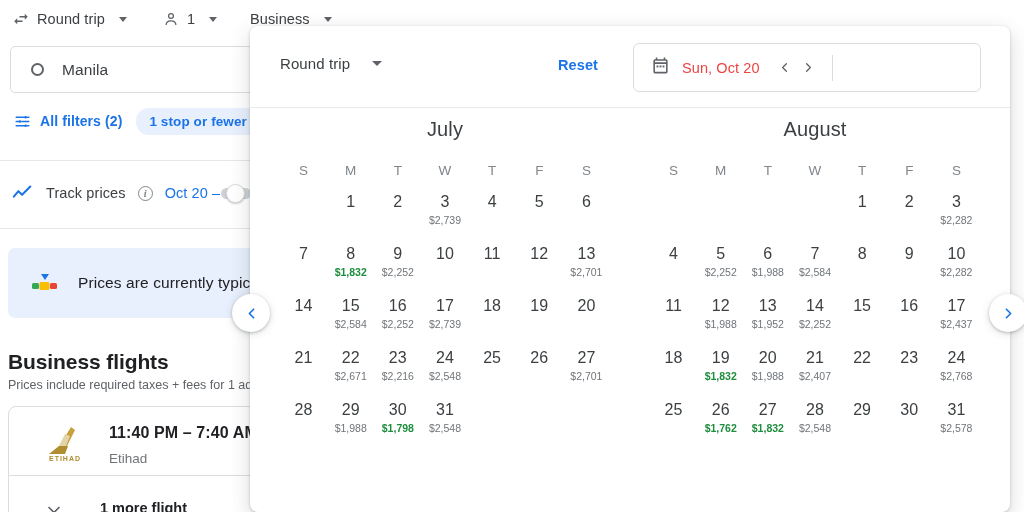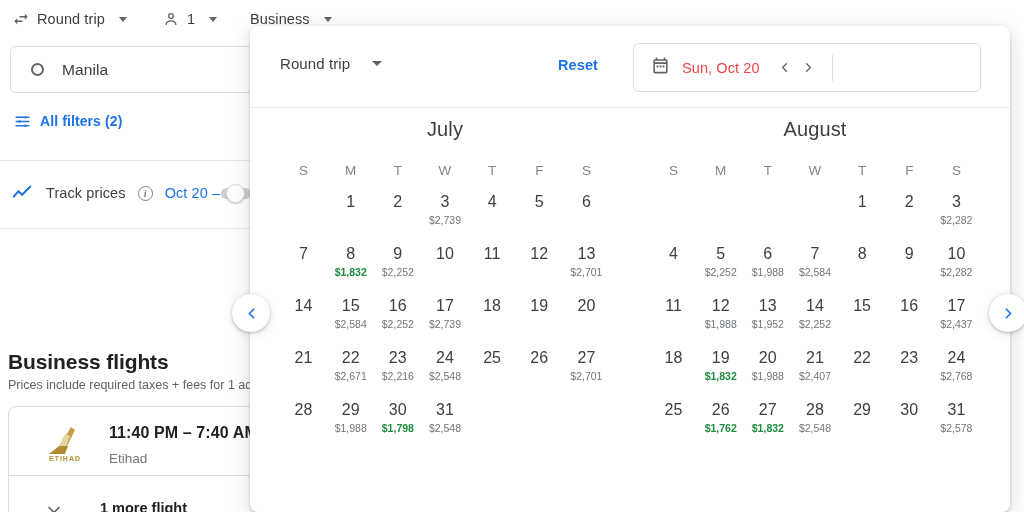--- a/index.html
+++ b/index.html
@@ -188,38 +188,50 @@
         <span class="ico">
           <svg width="17" height="17" viewBox="0 0 24 24" fill="none" stroke="#1a73e8" stroke-width="1.9" stroke-linecap="round">
             <path d="M3 6h12M19 6h2M3 12h4M11 12h10M3 18h12M19 18h2"></path>
             <circle cx="16.5" cy="6" r="1.9" fill="#1a73e8" stroke="none"></circle>
             <circle cx="8.5" cy="12" r="1.9" fill="#1a73e8" stroke="none"></circle>
             <circle cx="16.5" cy="18" r="1.9" fill="#1a73e8" stroke="none"></circle>
           </svg>
         </span>
         <span class="all-filters-label">All filters (2)</span>
       </div>
+      <div class="chip">1 stop or fewer</div>
     </div>
 
     <div class="hr-line" style="top:160px;"></div>
     <div class="hr-line" style="top:228px;"></div>
 
     <div class="track-row">
       <span class="ico">
         <svg width="22" height="18" viewBox="0 0 24 18" fill="none" stroke="#1a73e8" stroke-width="2.2" stroke-linecap="round" stroke-linejoin="round">
             <path d="M2 13l5-6 4 4 9-9"></path>
           </svg>
       </span>
       <span class="track-label">Track prices</span>
       <span class="info-circle">i</span>
       <span class="track-dates">Oct 20 – 28</span>
     </div>
     <div class="toggle-track"></div>
     <div class="toggle-knob"></div>
 
+    <div class="price-banner">
+      <span class="ico">
+        <svg width="30" height="22" viewBox="0 0 30 22">
+          <rect x="2" y="11" width="7" height="6" rx="1.5" fill="#34a853"></rect>
+          <rect x="9.5" y="10" width="10" height="8" rx="1.5" fill="#fbbc04"></rect>
+          <rect x="20" y="11" width="7" height="6" rx="1.5" fill="#ea4335"></rect>
+          <path d="M11 2 l8 0 l-4 6 z" fill="#1a73e8"></path>
+        </svg>
+      </span>
+      <span class="price-banner-text">Prices are currently typic</span>
+    </div>
 
     <div class="dep-title">Business flights</div>
     <div class="dep-sub">Prices include required taxes + fees for 1 adu</div>
 
     <div class="flight-card">
       <span class="flight-logo">
         <svg width="60" height="40" viewBox="0 0 60 40">
           <path d="M36 3 L22 26 L30 26 L40 6 Z" fill="#c8a03c"></path>
           <path d="M24 22 L14 30 L30 30 L33 22 Z" fill="#b08d30"></path>
           <path d="M30 10 L24 22 L31 22 L35 12 Z" fill="#e3d5a8"></path>

